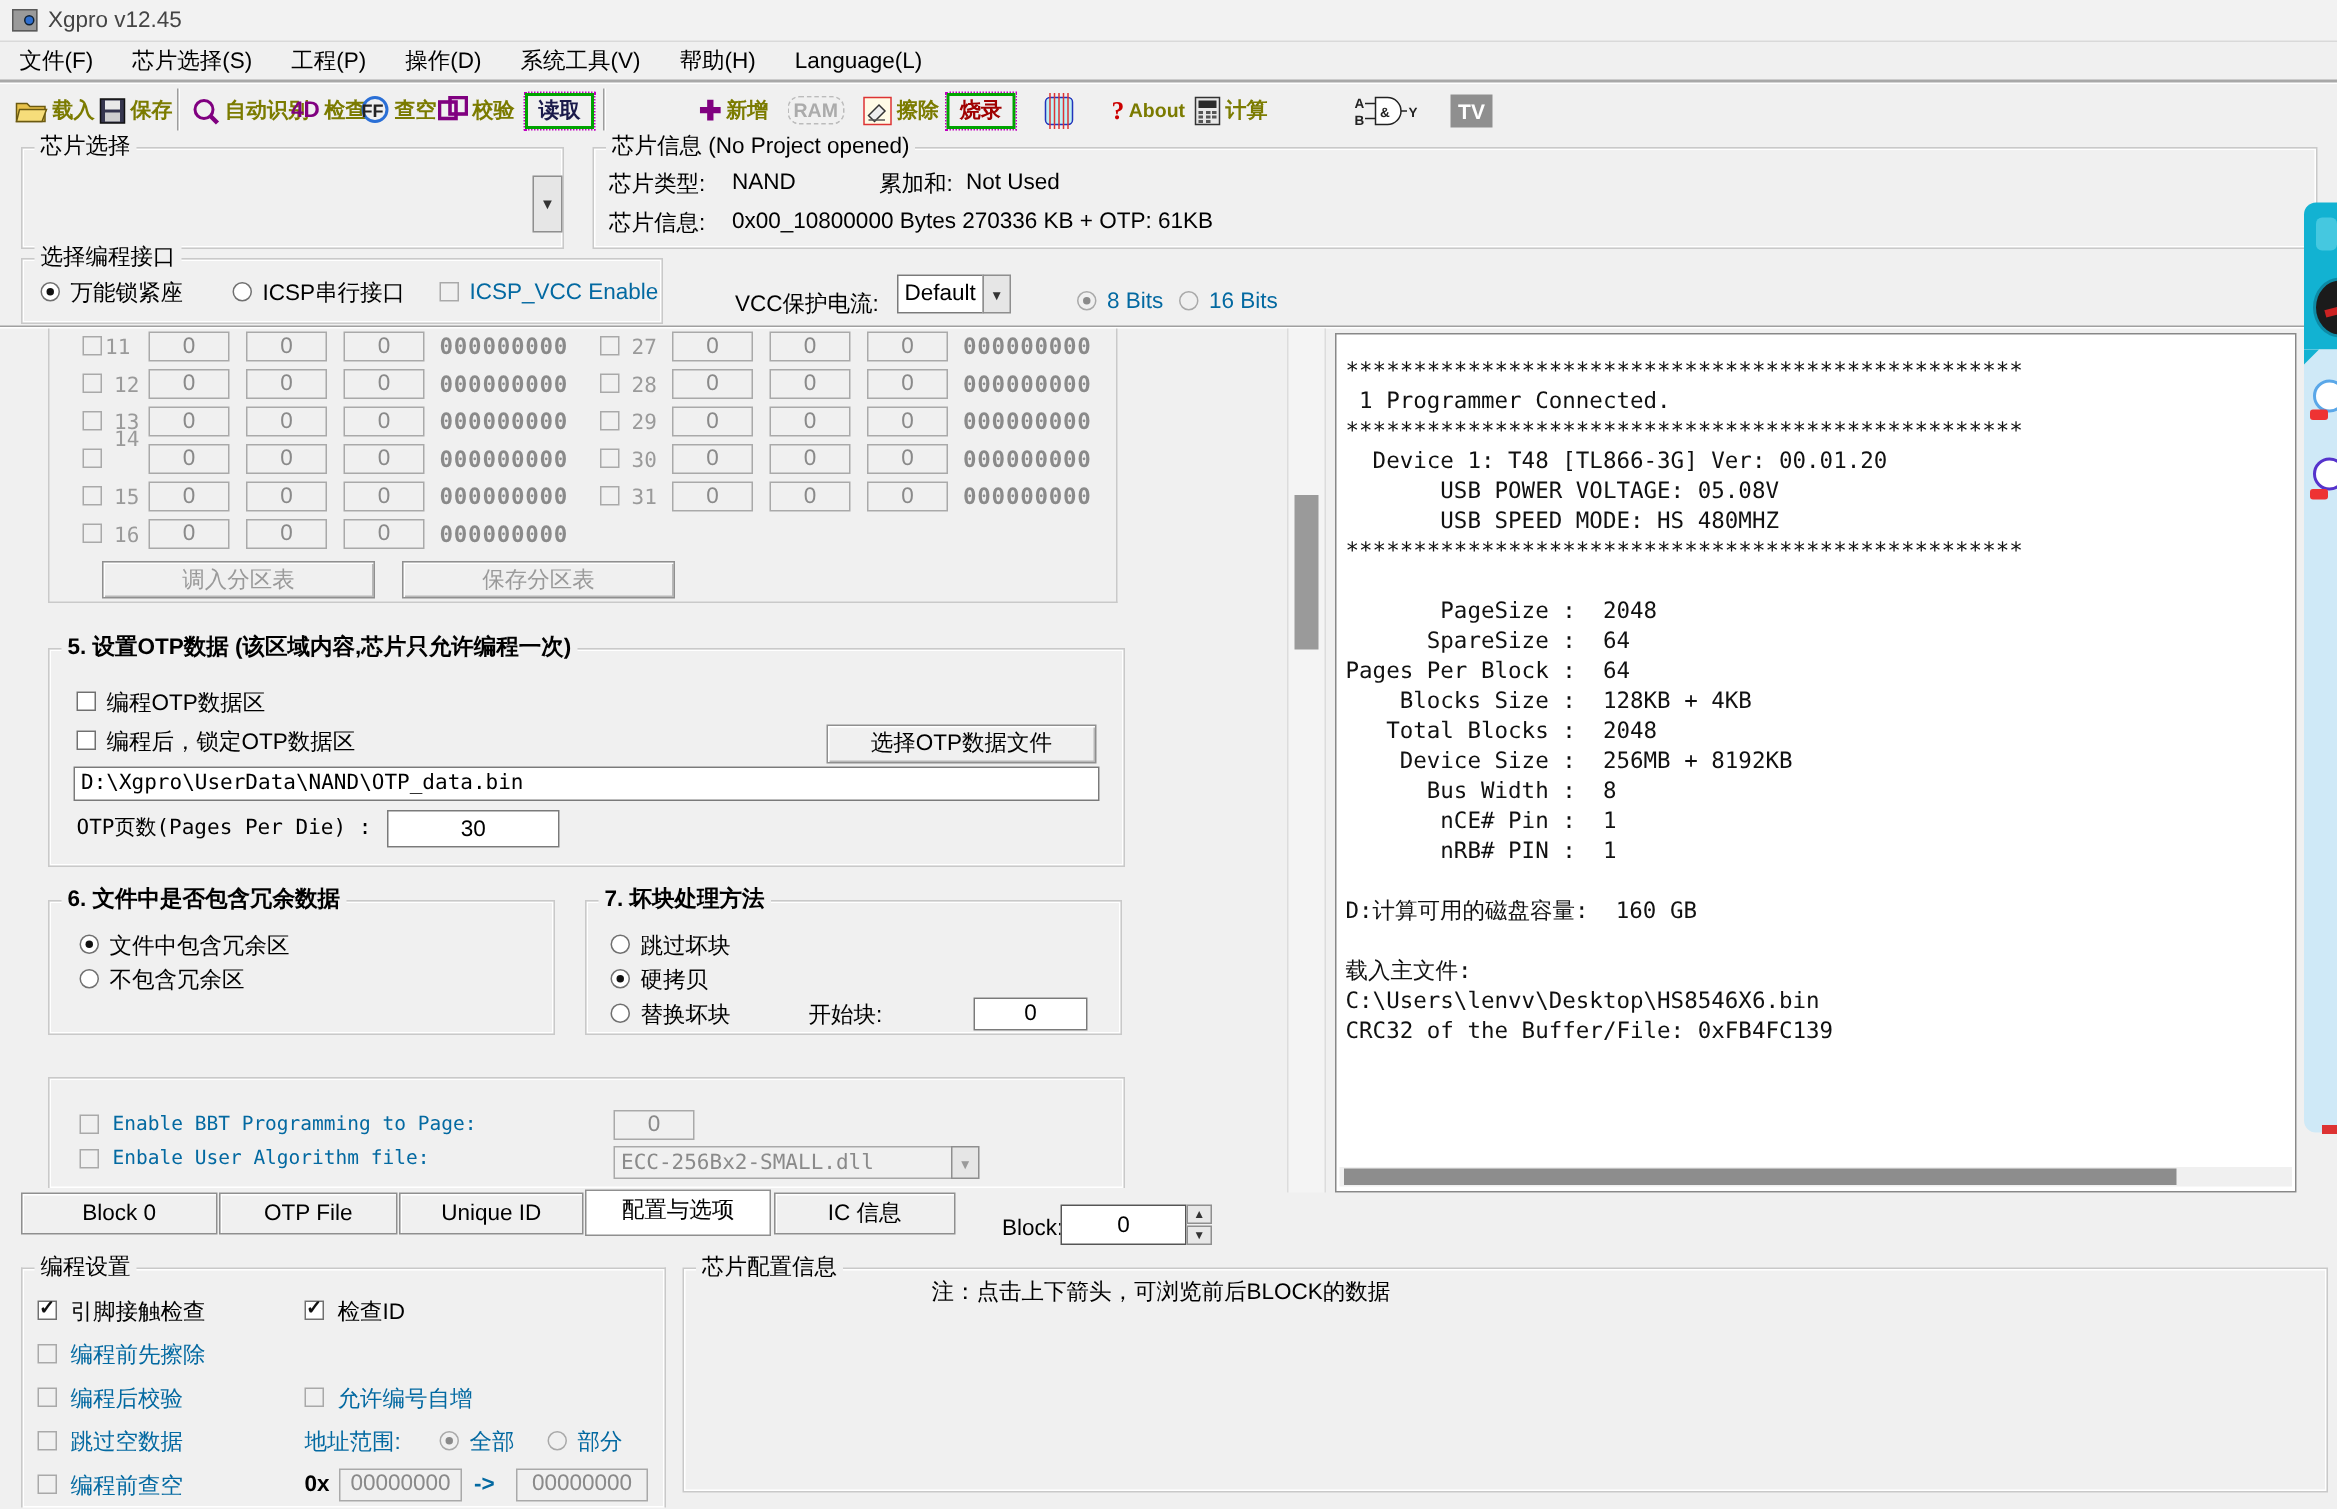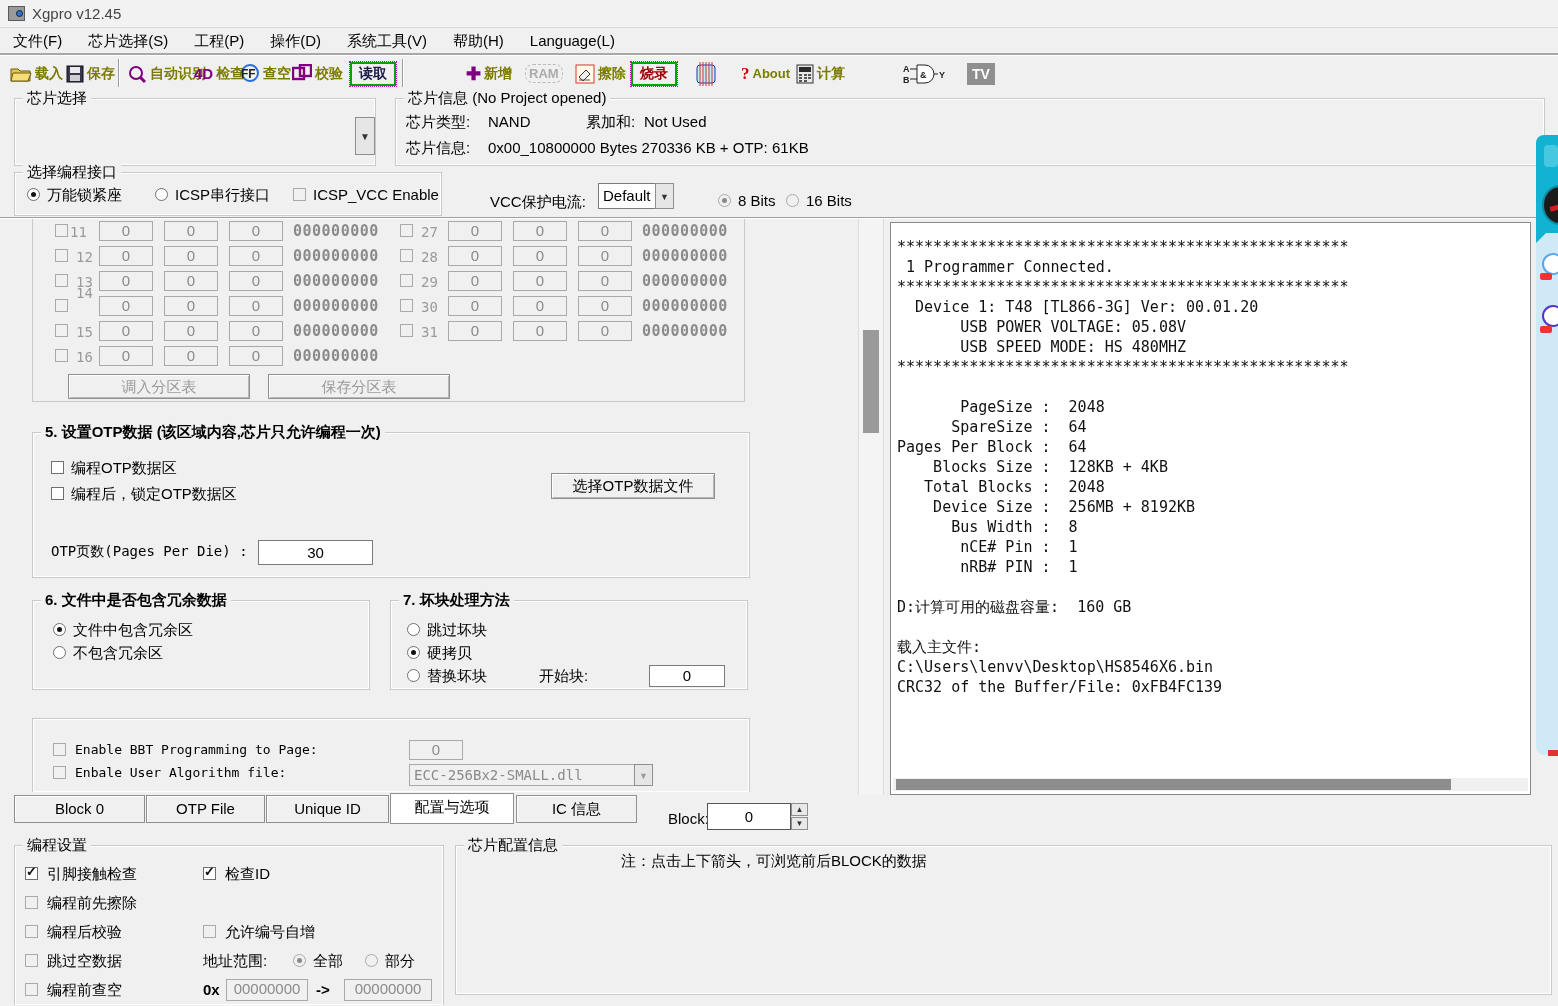--- a/index.html
+++ b/index.html
@@ -26,21 +26,21 @@
   .lg.b{font-weight:bold;}
   
   .cb{position:absolute;width:13px;height:13px;background:#fff;border:1px solid #707070;}
   .cb .mk{position:absolute;left:0;top:-3px;font-size:13px;font-weight:bold;color:#111;line-height:13px;}
   .cb.dis{background:#f0f0f0;border-color:#a9a9a9;}
   .radio{position:absolute;width:13px;height:13px;border-radius:50%;background:#fff;border:1px solid #707070;}
   .radio.sel::after{content:"";position:absolute;left:3px;top:3px;width:5px;height:5px;border-radius:50%;background:#111;}
   .radio.dis{background:#f0f0f0;border-color:#a9a9a9;}
   .radio.dis.sel::after{background:#8a8a8a;}
   .lab{position:absolute;white-space:nowrap;}
-  .dis-t{color:#000000;}
+  .dis-t{color:#0369a1;}
   .field{position:absolute;background:#fff;border:1px solid #7a7a7a;font-family:"Liberation Sans",sans-serif;font-size:15px;padding:0 4px;color:#000;}
   .field.c{text-align:center;}
   .field.dis{background:#f0f0f0;color:#8a8a8a;border-color:#a9a9a9;}
   .field.mono{font-family:"DejaVu Sans Mono",monospace;font-size:14px;}
   .btn{position:absolute;background:#f0f0f0;border:1px solid #8f8f8f;box-shadow:inset 1px 1px 0 #fff, inset -1px -1px 0 #b8b8b8;text-align:center;}
   .btn.dis{color:#9a9a9a;}
   .combo-arrow{position:absolute;background:#e6e6e6;border:1px solid #8f8f8f;text-align:center;color:#333;}
   
   .pnum{position:absolute;color:#9a9a9a;font-family:"DejaVu Sans Mono",monospace;font-size:14px;}
   .phex{position:absolute;color:#8a8a8a;font-family:"DejaVu Sans Mono",monospace;font-size:15px;font-weight:bold;letter-spacing:.5px;}
@@ -322,21 +322,22 @@
 
 <div class="btn dis abs" style="left:68px;top:374px;width:182px;height:25px;line-height:23px">调入分区表</div>
 <div class="btn dis abs" style="left:268px;top:374px;width:182px;height:25px;line-height:23px">保存分区表</div>
 
 <div class="gb" style="left:32px;top:432px;width:718px;height:146px">
   <span class="lg b">5. 设置OTP数据 (该区域内容,芯片只允许编程一次)</span>
   <span class="cb" style="left:18px;top:28px"></span>
   <span class="lab" style="left:38px;top:26px">编程OTP数据区</span>
   <span class="cb" style="left:18px;top:54px"></span>
   <span class="lab" style="left:38px;top:52px">编程后，锁定OTP数据区</span>
-  <div class="btn" style="left:518px;top:40px;width:164px;height:26px;line-height:24px">选择OTP数据文件</div>
+  <div class="btn" style="left:518px;top:50px;width:180px;height:26px;line-height:24px">选择OTP数据文件</div>
+  <div class="field mono" style="left:16px;top:78px;width:684px;height:23px;line-height:21px">D:\Xgpro\UserData\NAND\OTP_data.bin</div>
   <span class="lab" style="left:18px;top:110px;font-family:'DejaVu Sans Mono',monospace;font-size:14px">OTP页数(Pages Per Die) :</span>
   <div class="field c" style="left:225px;top:107px;width:115px;height:25px;line-height:23px">30</div>
 </div>
 
 <div class="gb" style="left:32px;top:600px;width:338px;height:90px">
   <span class="lg b">6. 文件中是否包含冗余数据</span>
   <span class="radio sel" style="left:20px;top:22px"></span>
   <span class="lab" style="left:40px;top:20px">文件中包含冗余区</span>
   <span class="radio" style="left:20px;top:45px"></span>
   <span class="lab" style="left:40px;top:43px">不包含冗余区</span>

